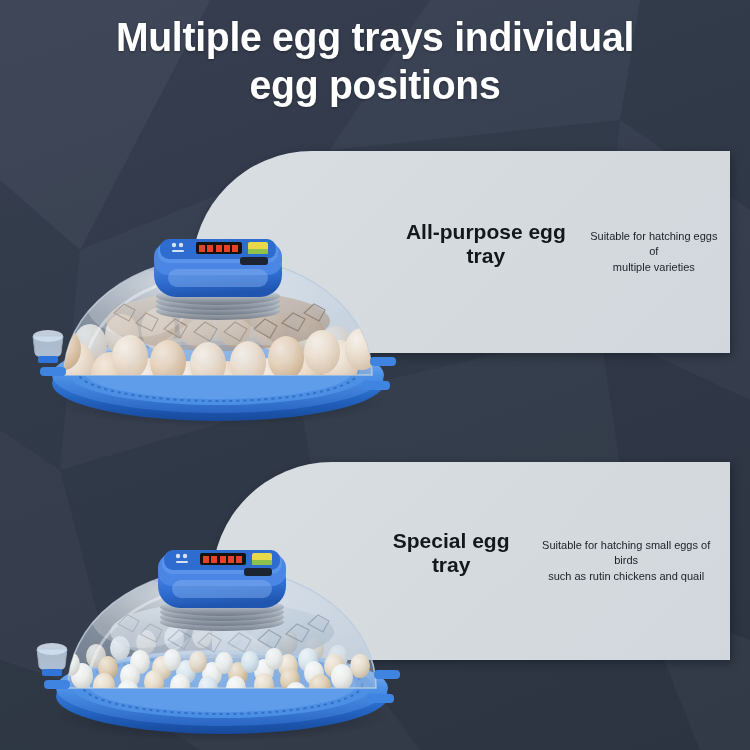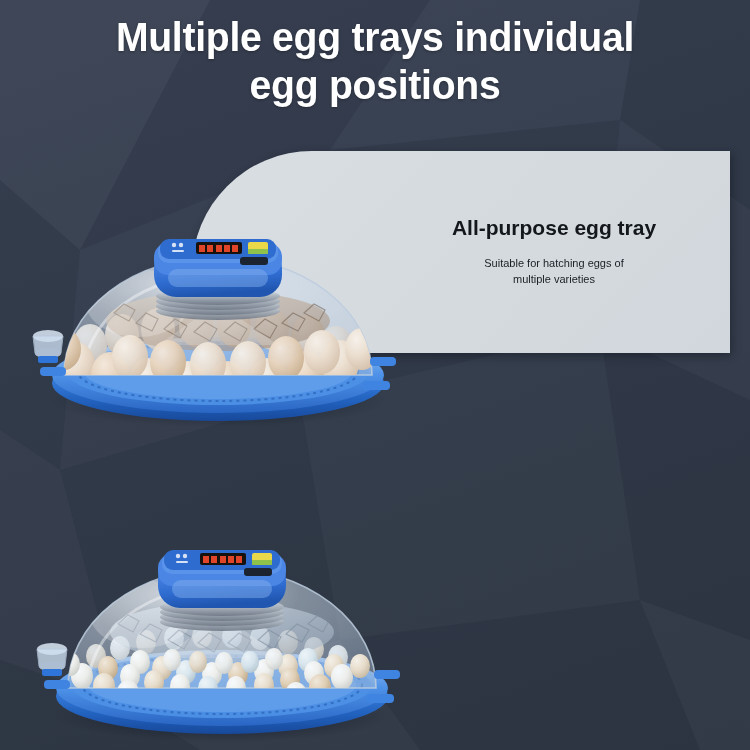--- a/index.html
+++ b/index.html
@@ -69,21 +69,20 @@
     height: 198px;
     border-radius: 120px 0 0 0;
   }
   .card-inner {
     position: absolute;
     right: 0;
     top: 0;
     bottom: 0;
     width: 352px;
     display: flex;
-    flex-direction: column;
     justify-content: center;
     align-items: center;
     padding: 0 8px;
     box-sizing: border-box;
   }
   #card-2 .card-inner { width: 366px; }
   .card-title {
     color: #14181d;
     font-weight: 700;
     font-size: 21px;
@@ -138,20 +137,27 @@
 egg positions</div>
 
   <div class="card" id="card-1">
     <div class="card-inner">
       <div class="card-title">All-purpose egg tray</div>
       <div class="card-body">Suitable for hatching eggs of
 multiple varieties</div>
     </div>
   </div>
 
+  <div class="card" id="card-2">
+    <div class="card-inner">
+      <div class="card-title">Special egg tray</div>
+      <div class="card-body">Suitable for hatching small eggs of birds
+such as rutin chickens and quail</div>
+    </div>
+  </div>
 
   <div class="product" id="product-1">
     <svg viewBox="0 0 400 205">
       <defs>
         <radialGradient id="p1-dome" cx="38%" cy="22%" r="82%">
           <stop offset="0%" stop-color="#eef3f8" stop-opacity="0.92"></stop>
           <stop offset="45%" stop-color="#cdd9e6" stop-opacity="0.52"></stop>
           <stop offset="100%" stop-color="#9fb4cc" stop-opacity="0.40"></stop>
         </radialGradient>
         <linearGradient id="p1-base" x1="0" y1="0" x2="0" y2="1">

